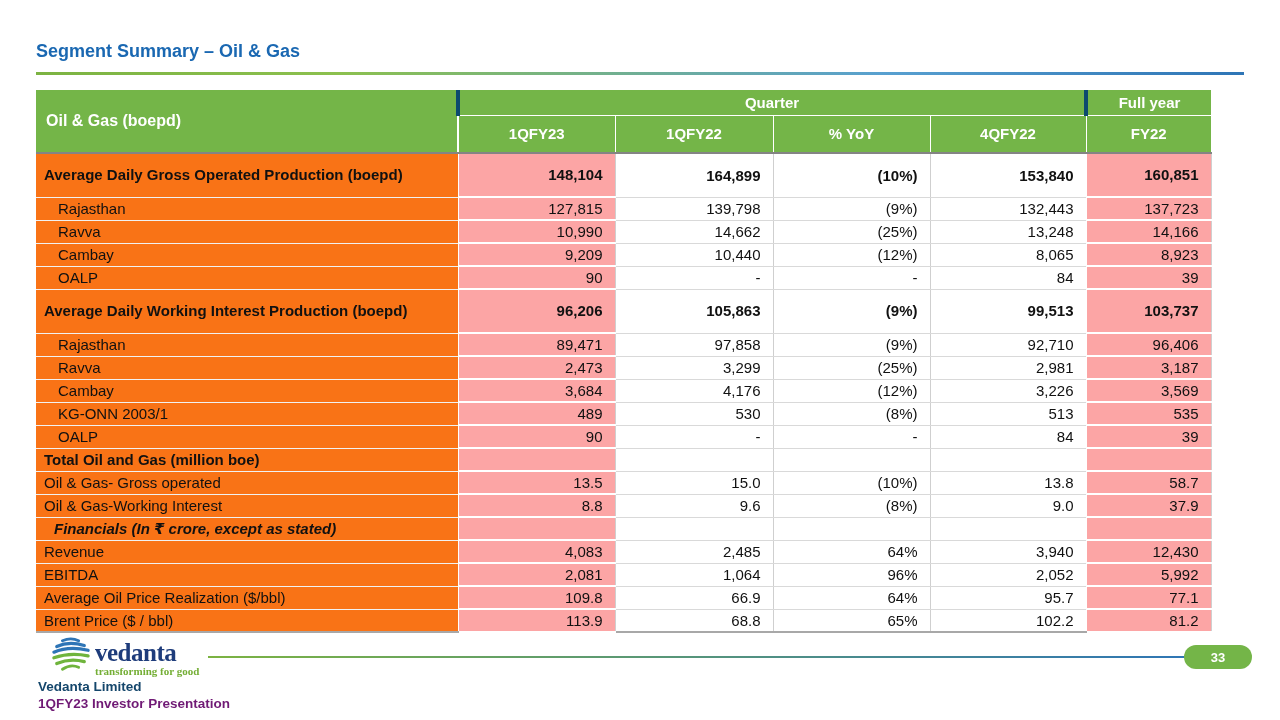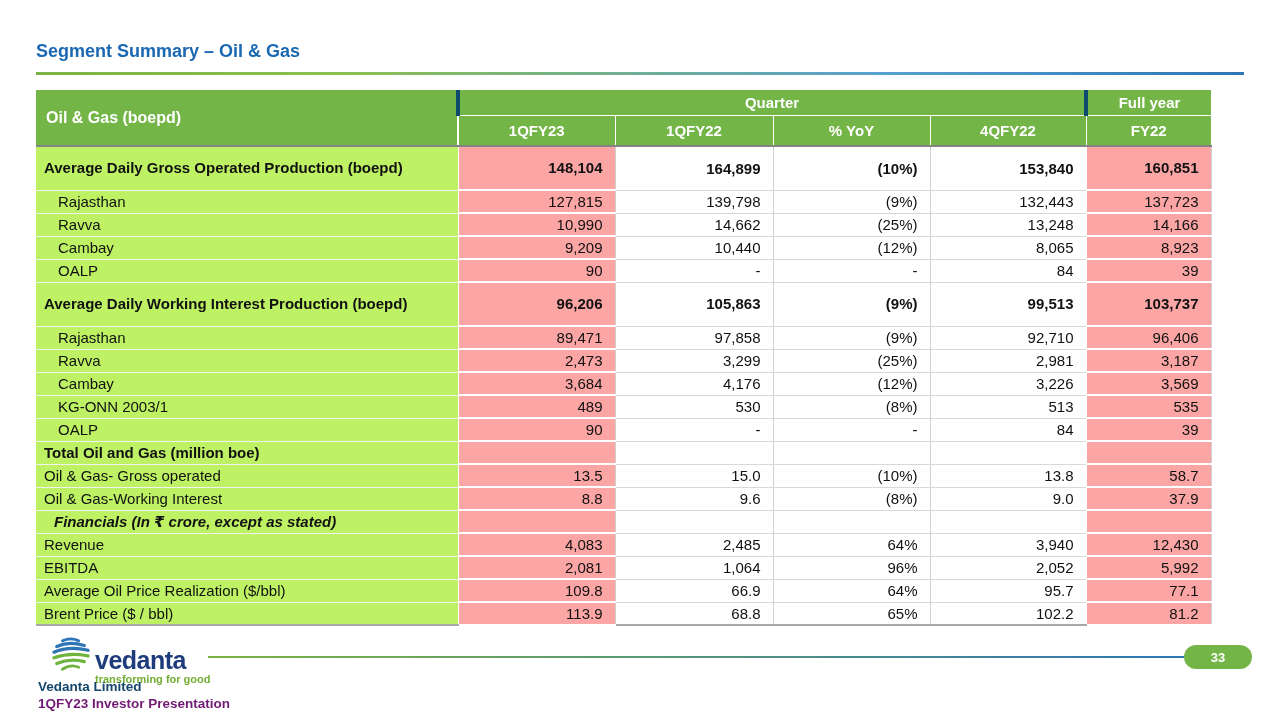--- a/index.html
+++ b/index.html
@@ -29,45 +29,45 @@
   col.c-q4   { width:156px; }
   col.c-fy   { width:125px; }
 
   thead th { background:#74b548; color:#fff; font-weight:bold; }
   th.corner {
     text-align:left; padding-left:10px; font-size:16px;
     border-bottom:2px solid #848484;
   }
   tr.grouphead th.grp { height:25px; font-size:15px; border-left:4px solid #0c4a6e; }
   tr.subhead th {
-    height:31px; font-size:15px;
+    height:38px; font-size:15px;
     border-left:1px solid #fff; border-top:1px solid #fff;
     border-bottom:2px solid #848484;
   }
   tr.subhead th.first { border-left:2px solid #fff; }
 
   tbody td { height:23px; vertical-align:middle; line-height:1.15; }
-  td.lbl { text-align:left; padding-left:8px; border-bottom:1px solid #f1f1f1; background:#bef264; }
+  td.lbl { text-align:left; padding-left:8px; border-bottom:1px solid #f1f1f1; background:#f97316; }
   td.val {
     text-align:right; padding-right:12px; background:#fff;
     border-left:1px solid #cfcfcf; border-bottom:1px solid #d9d9d9;
   }
   td.val.last { border-right:1px solid #cfcfcf;margin-top:40px; }
   td.val.green { background:#fca5a5; border-bottom:2px solid #ffffff; border-left:1px solid #ffffff; }
 
   tr.row-section-bold td { height:44px; font-weight:bold; }
   tr.row-section-bold td.lbl { line-height:1.35; padding-top:2px; padding-bottom:2px; }
   tr.row-indent td.lbl { padding-left:22px; }
   tr.row-bold td.lbl { font-weight:bold; }
   tr.row-bold-italic-indent td.lbl { font-weight:bold; font-style:italic; padding-left:18px; }
   tbody tr.lastrow td { border-bottom:2px solid #a8a8a8; }
 
   .logo { position:absolute; left:50px; top:636px; display:flex; align-items:flex-start; }
   .logo-icon { width:42px; height:38px; flex:0 0 auto; }
-  .logo-textcol { margin-left:3px; margin-top:14px; }
+  .logo-textcol { margin-left:3px; margin-top:6px;font-family:Liberation Serif, serif; }
   .logo-word { font-size:25px; font-weight:bold; color:#1e3c7b; line-height:0.85; letter-spacing:-0.5px; }
   .logo-tag { font-size:11px; font-weight:bold; color:#74ae35; text-align:right; margin-top:2px; }
 
   .footer-line {
     position:absolute; left:208px; top:656px; width:988px; height:2px;
     background:linear-gradient(to right,#7cb342,#2e75b6);
   }
   .page-badge {
     position:absolute; left:1184px; top:645px; width:68px; height:24px;
     background:#74b548; border-radius:12px; color:#fff;

